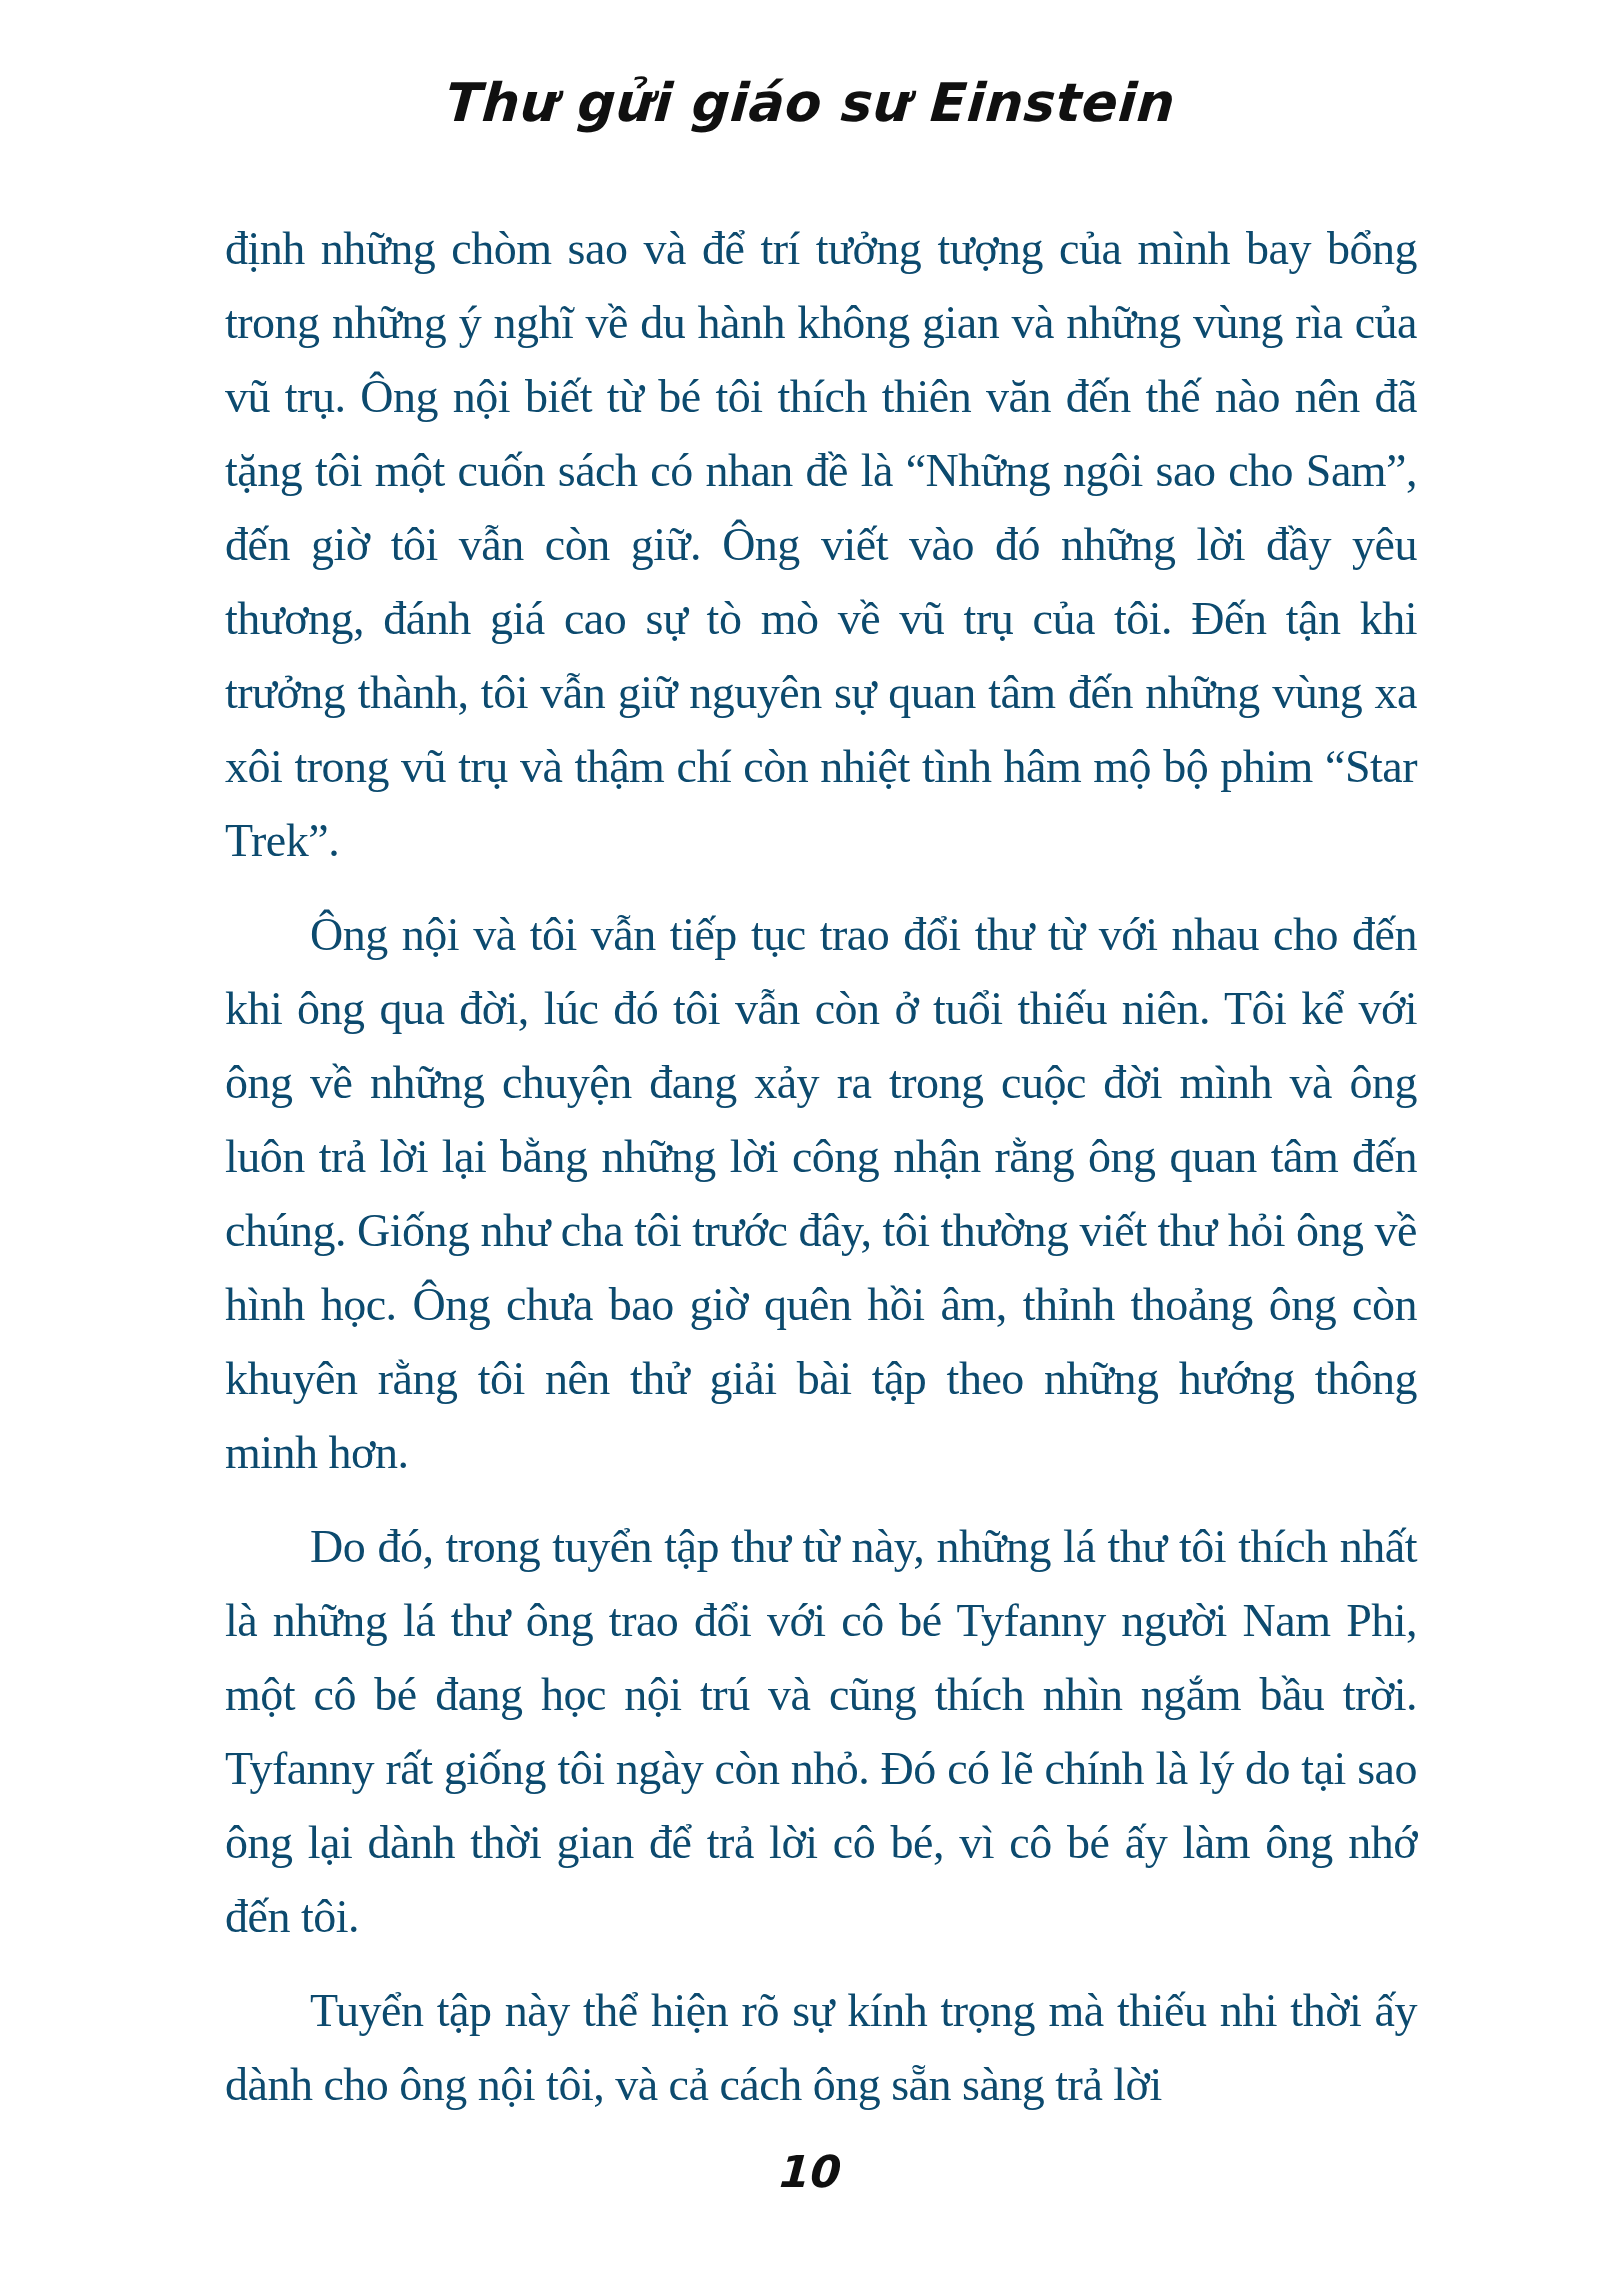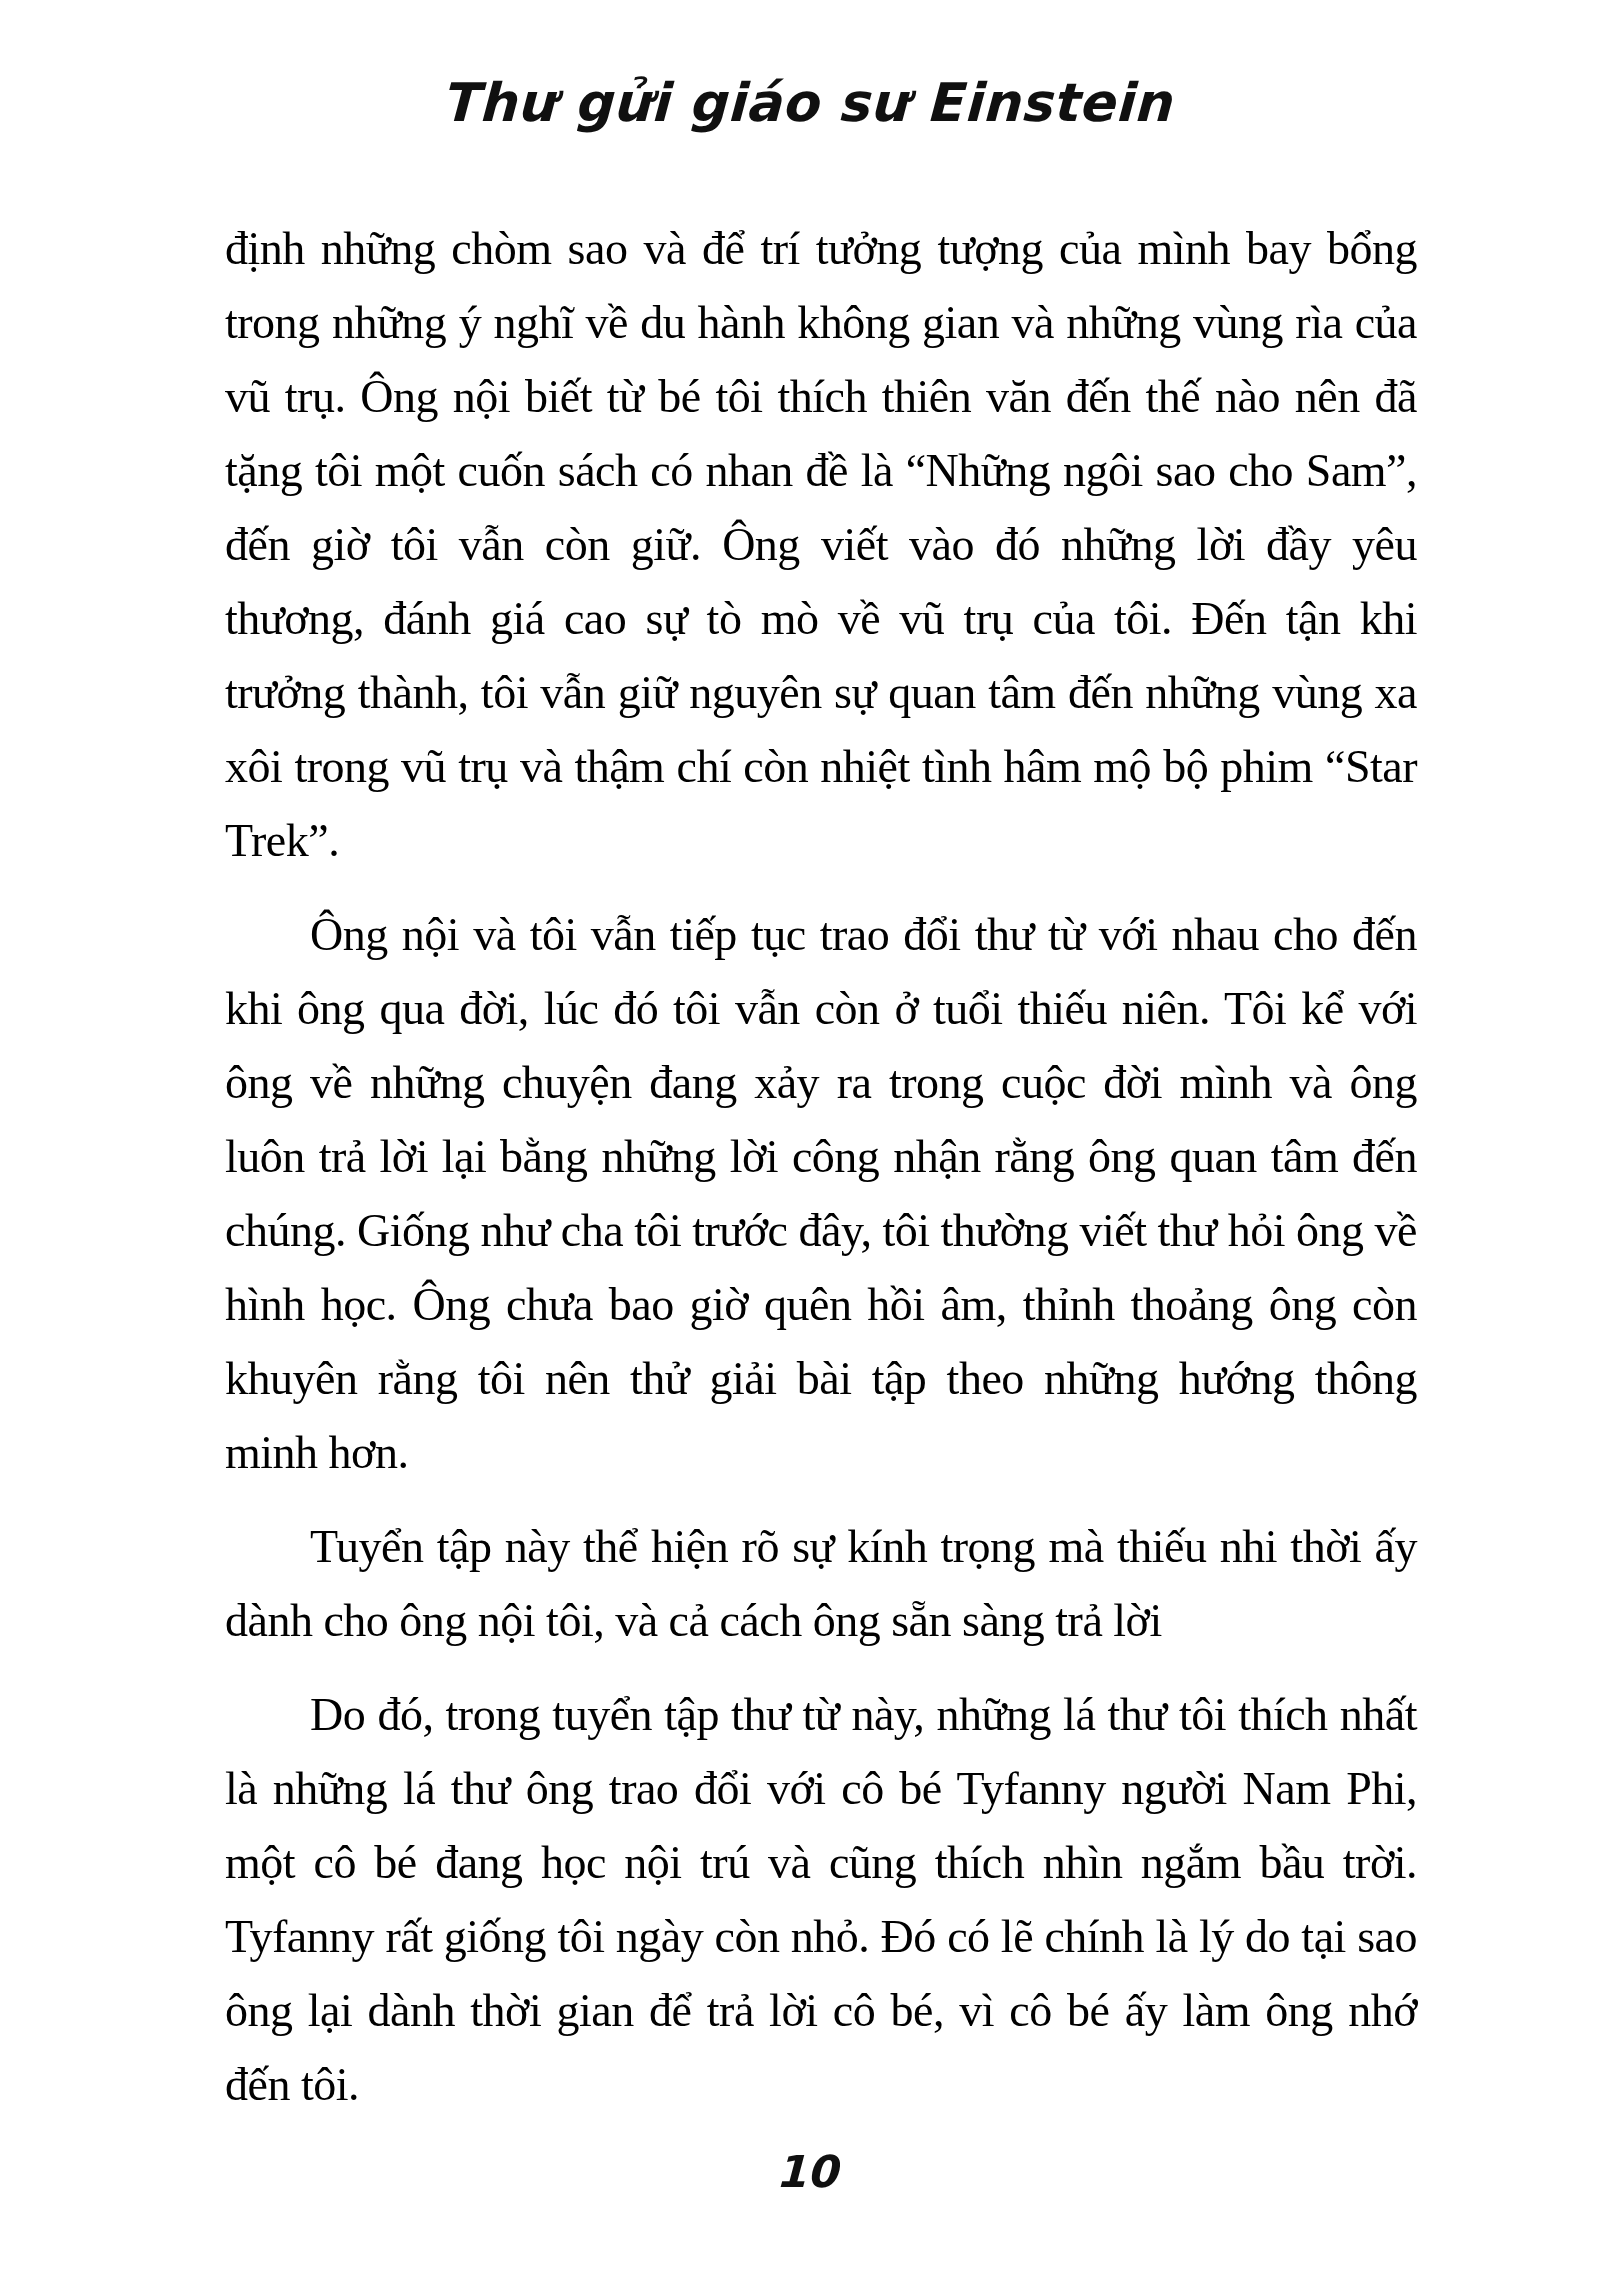--- a/index.html
+++ b/index.html
@@ -39,21 +39,21 @@
     top: 212px;
     left: 225px;
     width: 1192px;
   }
   .text-block p {
     margin: 0 0 20px 0;
     font-size: 46px;
     line-height: 74px;
     letter-spacing: -0.5px;
     text-align: justify;
-    color: #000000;
+    color: #0c4a6e;
   }
   .text-block p.indent {
     text-indent: 85px;
   }
   
   .page-number {
     position: absolute;
     top: 2146px;
     left: 0;
     width: 100%;
@@ -69,20 +69,20 @@
 </head>
 <body>
 
 <div class="page">
 
   <div class="running-header">Thư gửi giáo sư Einstein</div>
 
   <div class="text-block">
     <p>định những chòm sao và để trí tưởng tượng của mình bay bổng trong những ý nghĩ về du hành không gian và những vùng rìa của vũ trụ. Ông nội biết từ bé tôi thích thiên văn đến thế nào nên đã tặng tôi một cuốn sách có nhan đề là “Những ngôi sao cho Sam”, đến giờ tôi vẫn còn giữ. Ông viết vào đó những lời đầy yêu thương, đánh giá cao sự tò mò về vũ trụ của tôi. Đến tận khi trưởng thành, tôi vẫn giữ nguyên sự quan tâm đến những vùng xa xôi trong vũ trụ và thậm chí còn nhiệt tình hâm mộ bộ phim “Star Trek”.</p>
     <p class="indent">Ông nội và tôi vẫn tiếp tục trao đổi thư từ với nhau cho đến khi ông qua đời, lúc đó tôi vẫn còn ở tuổi thiếu niên. Tôi kể với ông về những chuyện đang xảy ra trong cuộc đời mình và ông luôn trả lời lại bằng những lời công nhận rằng ông quan tâm đến chúng. Giống như cha tôi trước đây, tôi thường viết thư hỏi ông về hình học. Ông chưa bao giờ quên hồi âm, thỉnh thoảng ông còn khuyên rằng tôi nên thử giải bài tập theo những hướng thông minh hơn.</p>
+    <p class="indent">Do đó, trong tuyển tập thư từ này, những lá thư tôi thích nhất là những lá thư ông trao đổi với cô bé Tyfanny người Nam Phi, một cô bé đang học nội trú và cũng thích nhìn ngắm bầu trời. Tyfanny rất giống tôi ngày còn nhỏ. Đó có lẽ chính là lý do tại sao ông lại dành thời gian để trả lời cô bé, vì cô bé ấy làm ông nhớ đến tôi.</p>
     <p class="indent">Tuyển tập này thể hiện rõ sự kính trọng mà thiếu nhi thời ấy dành cho ông nội tôi, và cả cách ông sẵn sàng trả lời</p>
-    <p class="indent">Do đó, trong tuyển tập thư từ này, những lá thư tôi thích nhất là những lá thư ông trao đổi với cô bé Tyfanny người Nam Phi, một cô bé đang học nội trú và cũng thích nhìn ngắm bầu trời. Tyfanny rất giống tôi ngày còn nhỏ. Đó có lẽ chính là lý do tại sao ông lại dành thời gian để trả lời cô bé, vì cô bé ấy làm ông nhớ đến tôi.</p>
   </div>
 
   <div class="page-number">10</div>
 
 </div>
 
 
 </body></html>

